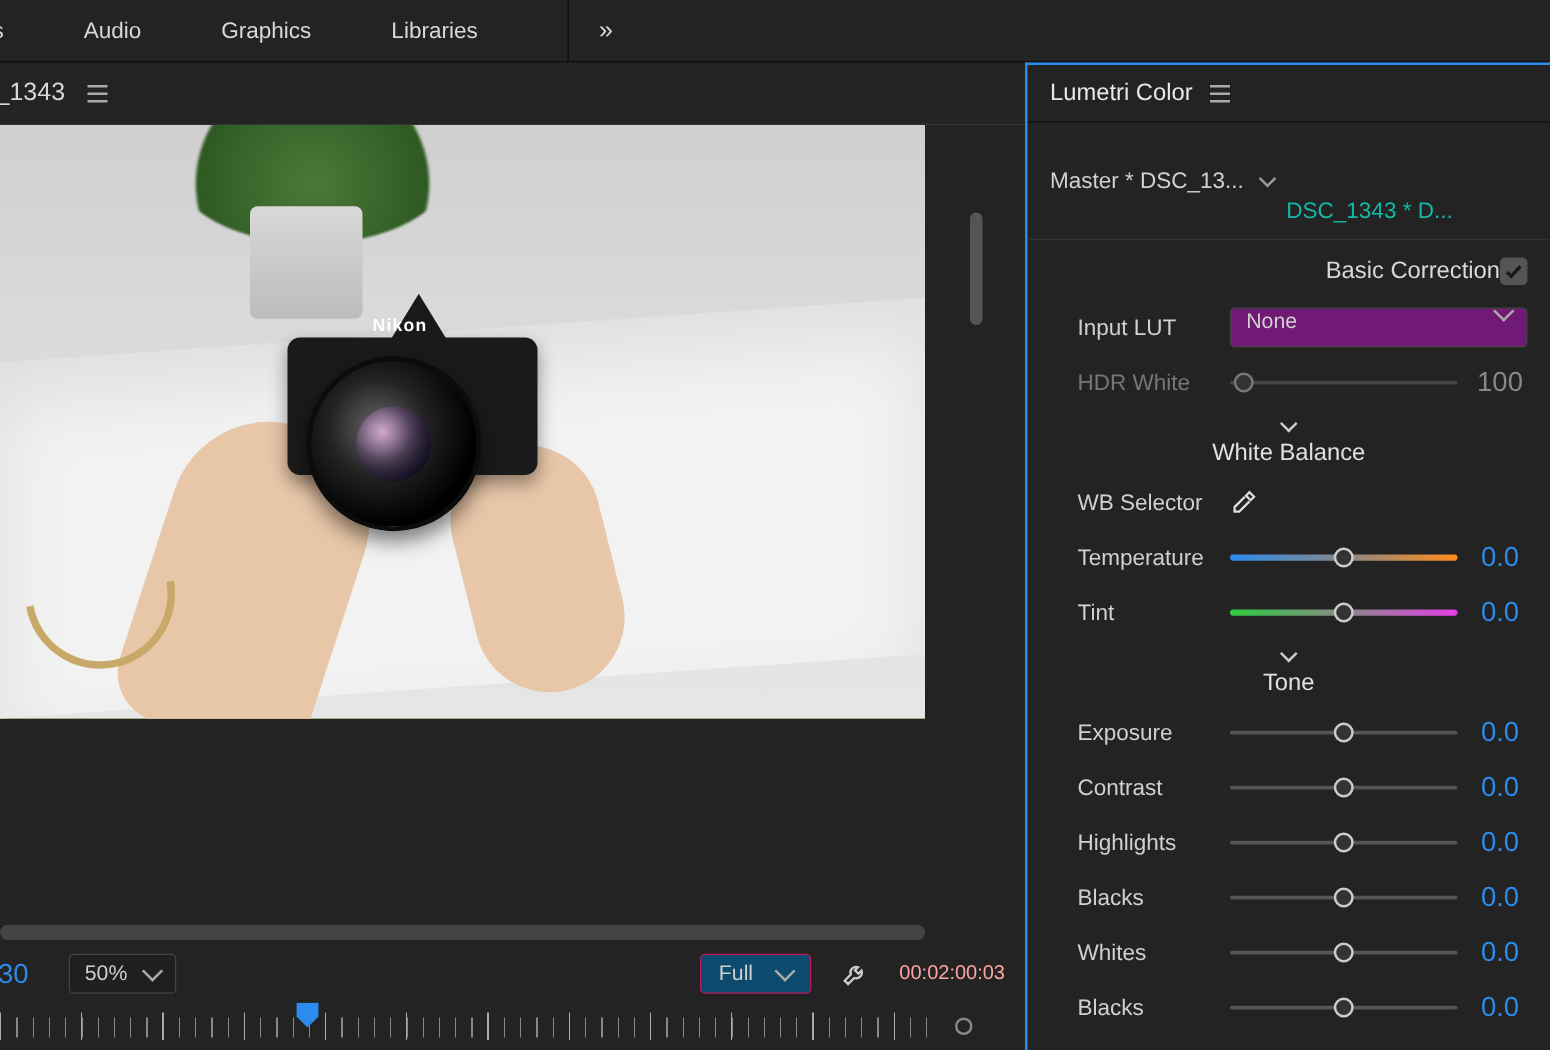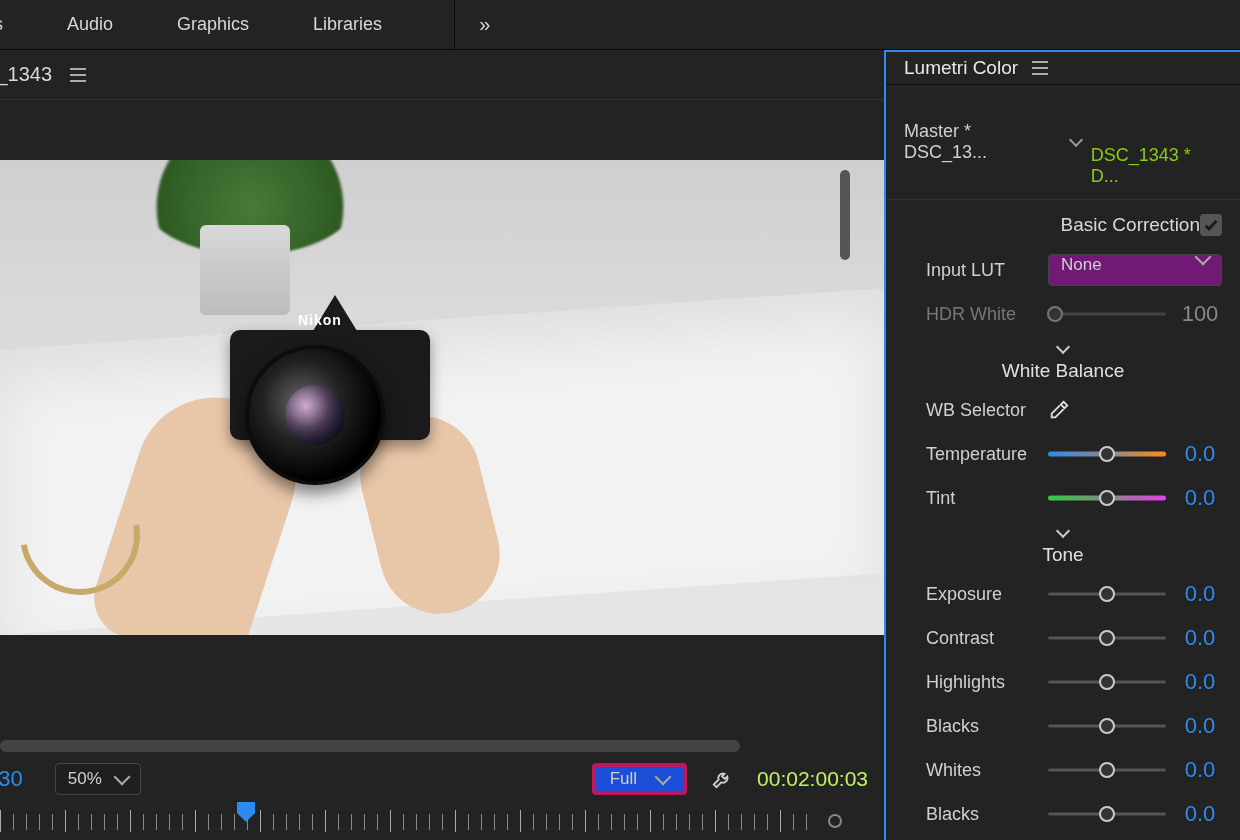--- a/index.html
+++ b/index.html
@@ -18,21 +18,21 @@
   .right-col { width: 420px; background: #232323; border: 2px solid #2b8ced; border-right: none; border-bottom: none; display: flex; flex-direction: column; }
 
   
   .program-header { height: 50px; display: flex; align-items: center; padding-left: 0; border-bottom: 1px solid #333; }
   .program-title { font-size: 20px; color: #d8d8d8; margin-left: -18px; }
   .ham-icon { margin-left: 18px; display: flex; flex-direction: column; gap: 4px; cursor: pointer; }
   .ham-icon span { width: 16px; height: 2px; background: #aaa; display: block; }
 
   
   .viewer-wrap { flex: 1; display: flex; background: #232323; position: relative; }
-  .viewer { width: 884px; height: 475px; margin-top: 60px; background: #4d7c0f; position: relative; overflow: hidden; }
+  .viewer { width: 740px; height: 475px; background: #4d7c0f; position: relative; overflow: hidden; }
   .viewer-scroll { width: 10px; background: transparent; position: absolute; right: 34px; top: 70px; bottom: 50px; display:flex; flex-direction:column; }
   .viewer-scroll-thumb { width: 10px; height: 90px; background: #555; border-radius: 5px; }
 
   
   .scene { position: absolute; inset: 0; background: linear-gradient(180deg,#cfcfcf 0%, #d9d9d9 30%, #e6e6e6 100%); }
   .desk { position: absolute; left:0; right:0; bottom:0; height:60%; background:#f2f2f2; transform: skewY(-4deg); transform-origin:left top; box-shadow: inset 0 30px 60px rgba(0,0,0,0.08);}
   .plant-pot { position:absolute; left:200px; top:65px; width:90px; height:90px; background:linear-gradient(180deg,#d8d8d8,#bcbcbc); border-radius:6px; }
   .plant { position:absolute; left:140px; top:-25px; width:220px; height:120px; background:radial-gradient(circle at 50% 60%, #4a7a3a 0%, #2e5a22 70%, transparent 72%); border-radius:50%; filter:blur(1px);}
   .hand-l { position:absolute; left:120px; bottom:-20px; width:160px; height:260px; background:#e8c6a8; border-radius:80px 80px 40px 40px; transform:rotate(18deg);}
   .hand-r { position:absolute; left:370px; bottom:20px; width:120px; height:200px; background:#e8c6a8; border-radius:60px; transform:rotate(-14deg);}
@@ -47,39 +47,39 @@
   .h-scroll { height: 14px; background: transparent; margin: 18px 48px 0 0; position: relative; }
   .h-scroll-thumb { position: absolute; left: 0; width: 740px; height: 12px; background: #444; border-radius: 6px; }
 
   
   .controls { height: 50px; display: flex; align-items: center; padding: 0 16px 0 0; gap: 14px; }
   .tc-left { font-size: 22px; color: #2b8ced; margin-left: -20px; font-weight:500;}
   .zoom-dd { display: flex; align-items: center; background: #1f1f1f; border: 1px solid #444; border-radius: 4px; height: 32px; padding: 0 12px; gap: 14px; margin-left: 18px;}
   .zoom-dd span { font-size: 17px; color: #d0d0d0; }
   .chev { width: 12px; height: 12px; border-right: 2px solid #aaa; border-bottom: 2px solid #aaa; transform: rotate(45deg); margin-top:-4px;}
   .spacer { flex: 1; }
-  .res-dd { display: flex; align-items: center; background: #1d4ed8; border: 4px solid #be185d; border-radius: 4px; height: 32px; padding: 0 14px; gap: 20px; }
+  .res-dd { display: flex; align-items: center; background: #0c4a6e; border: 1px solid #be185d; border-radius: 4px; height: 32px; padding: 0 14px; gap: 20px; }
   .res-dd span { font-size: 17px; color: #d0d0d0; }
   .wrench { width: 22px; height: 22px; margin: 0 10px; }
-  .tc-right { font-size: 21px; color: #bef264; font-variant-numeric: tabular-nums; }
+  .tc-right { font-size: 16px; color: #fca5a5; font-variant-numeric: tabular-nums; }
 
   
   .ruler { height: 36px; position: relative; margin-right: 30px; }
   .ticks { position:absolute; left:0; right:40px; top:10px; height:16px; background:repeating-linear-gradient(90deg,#888 0 1px,transparent 1px 13px);}
   .ticks-major { position:absolute; left:0; right:40px; top:6px; height:22px; background:repeating-linear-gradient(90deg,#aaa 0 1px,transparent 1px 65px);}
   .playhead { position: absolute; left: 237px; top: -2px; width: 18px; height: 20px; background: #2b8ced; clip-path: polygon(0 0,100% 0,100% 55%,50% 100%,0 55%); }
   .ruler-end { position:absolute; right:12px; top:10px; width:14px; height:14px; border:2px solid #888; border-radius:50%;}
 
   
   .panel-header { height: 46px; display: flex; align-items: center; padding: 0 18px; border-bottom: 1px solid #111; }
   .panel-title { font-size: 19px; color: #e8e8e8; }
   .breadcrumb { display: flex; align-items: center; padding: 12px 18px; gap: 10px; font-size: 18px; border-bottom: 1px solid #333;}
   .bc-master { color: #d0d0d0; }
   .bc-chev { width: 10px; height: 10px; border-right: 2px solid #999; border-bottom: 2px solid #999; transform: rotate(45deg); margin-top:-4px; margin-left:4px;}
-  .bc-clip { color: #84cc16; margin-top: 48px; }
+  .bc-clip { color: #14b8a6; margin-top: 48px; }
 
   .section { padding: 14px 18px 4px 18px; }
   .section-header { display: flex; align-items: center; justify-content: flex-end; margin-bottom: 12px; }
   .section-title { font-size: 19px; color: #d8d8d8; }
   .checkbox { width: 22px; height: 22px; background: #555; border-radius: 4px; display: flex; align-items: center; justify-content: center; }
   .checkbox svg { width: 16px; height: 16px; }
 
   .row { display: flex; align-items: center; height: 44px; gap: 12px; }
   .row-label { width: 132px; font-size: 18px; color: #d0d0d0; text-align: left; padding-left: 22px;}
   .row-label.dim { color: #777; }

